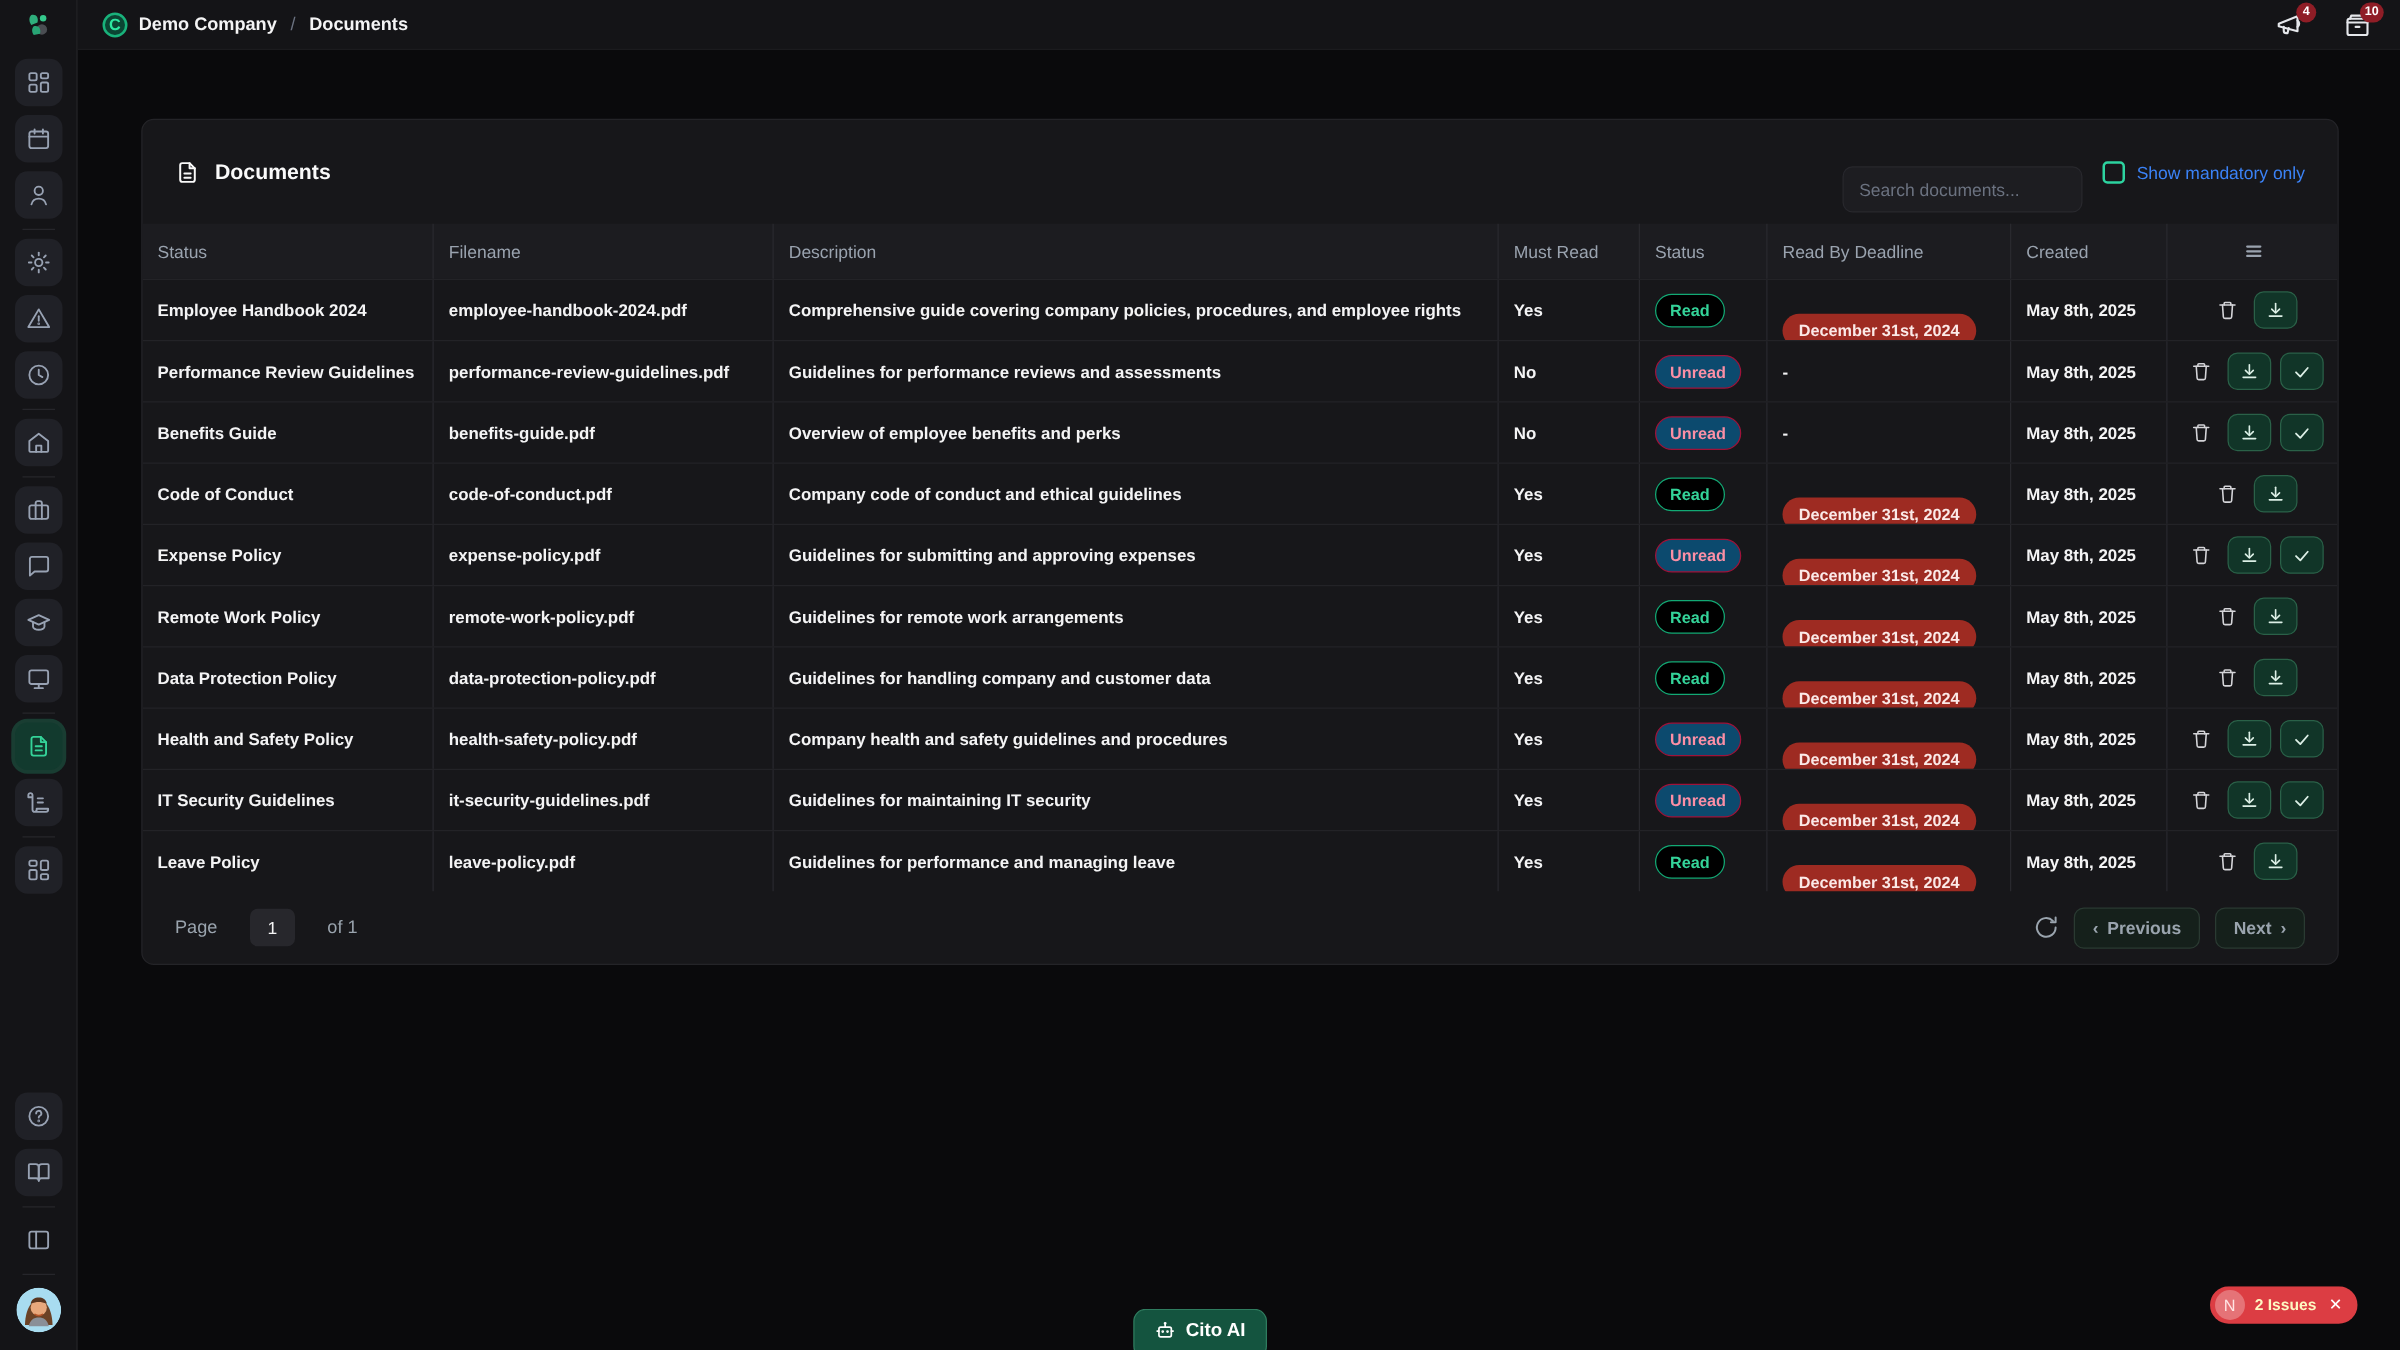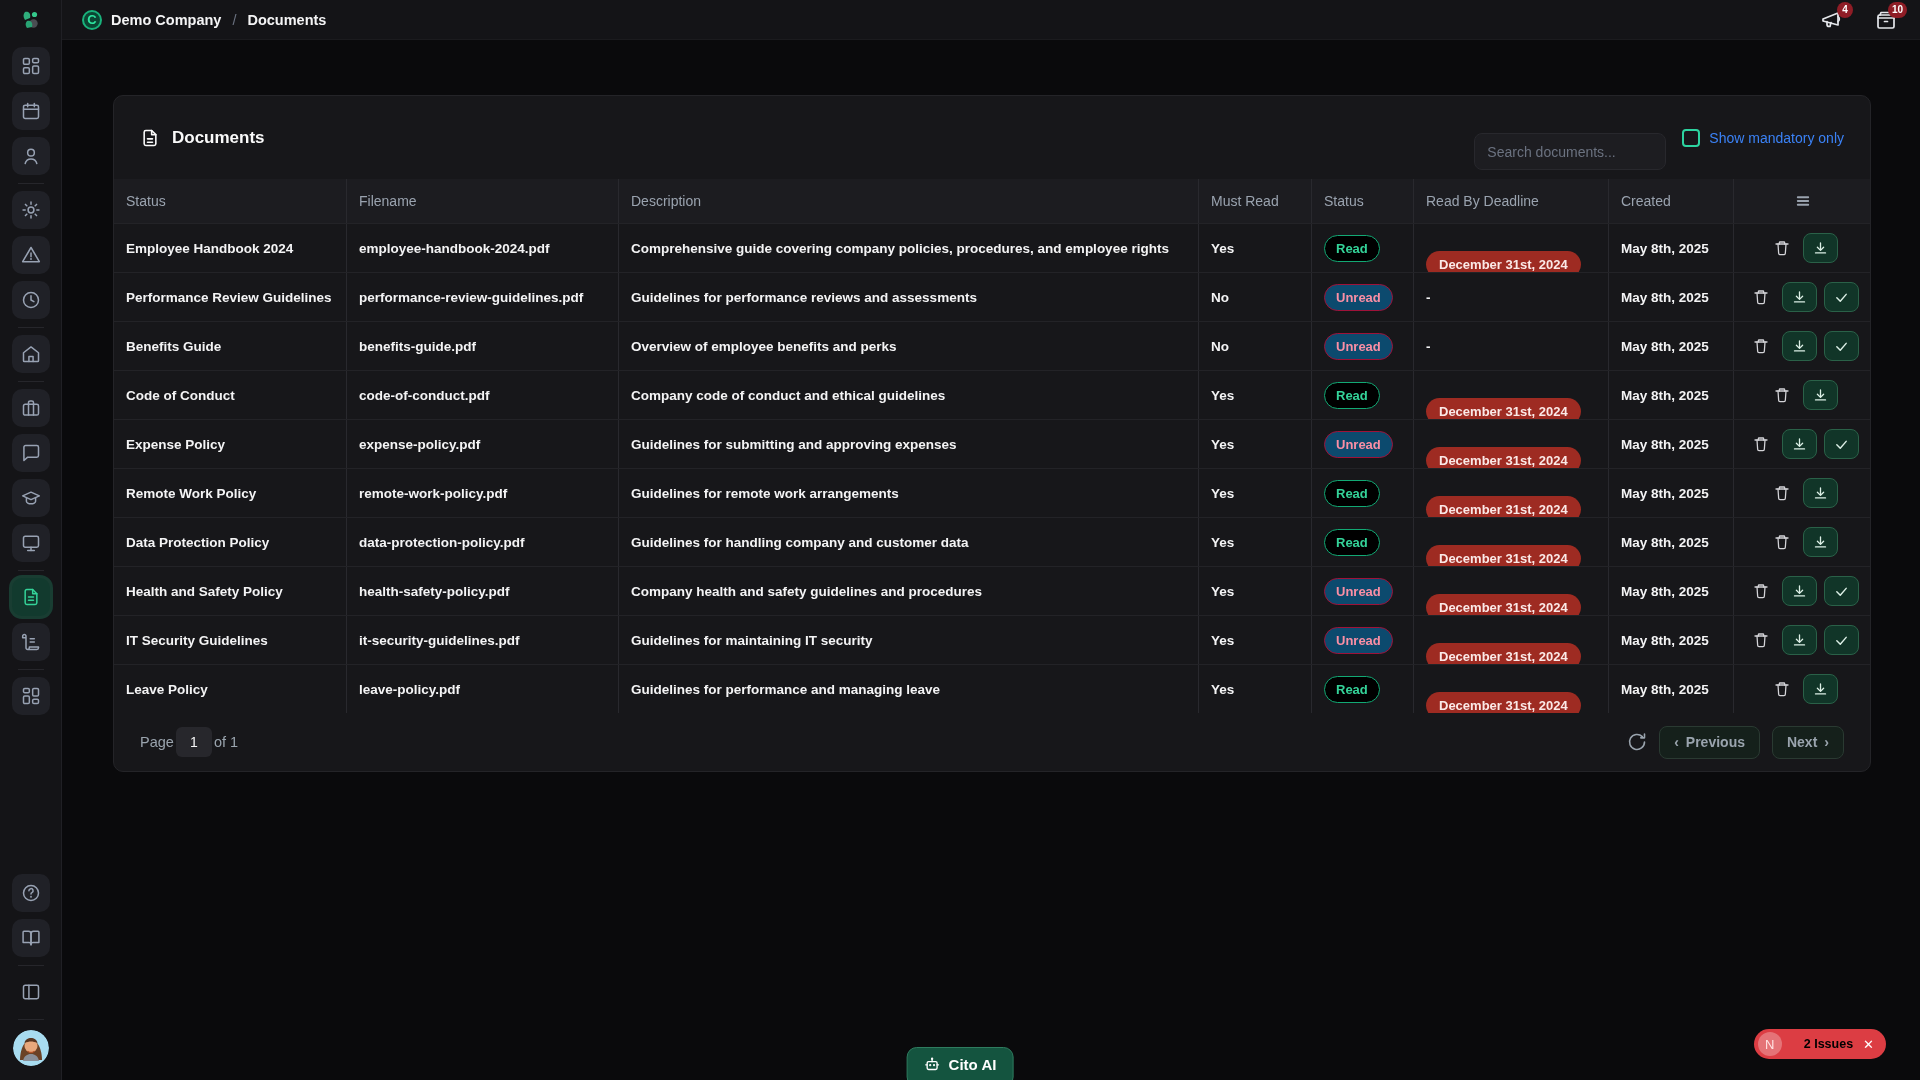--- a/index.html
+++ b/index.html
@@ -61,40 +61,40 @@
   .status-badge.read { background:#000000; border:1px solid #12a974; color:#34d399; padding:6px 11px; }
   .status-badge.unread { background:#0c4a6e; border:1px solid #9f1239; color:#fb8fa5; padding:6px 11px; }
   .deadline-badge { background:#9e2b22; color:#fbe9e7; padding:7px 13px;margin-top:32px; }
 
   .act-btn { width:35px; height:30px; border-radius:8px; background:#113528; border:1px solid #2a6148;
     color:#dcefe6; display:flex; align-items:center; justify-content:center; cursor:pointer; }
   .ghost-btn { width:28px; height:30px; background:none; border:none; color:#d4d4d8;
     display:flex; align-items:center; justify-content:center; cursor:pointer; }
 
   
-  .pager { height:58px; display:flex; align-items:center; padding:0 26px; gap:2px; }
+  .pager { height:58px; display:flex; align-items:center; padding:0 26px; gap:26px; }
   .pager .txt { color:#9aa4ae; font-size:14.5px; font-weight:500; }
   .page-input { width:36px; height:30px; background:#27272c; border:none; border-radius:6px;
     color:#f4f4f5; text-align:center; font-size:14px; font-family:inherit; outline:none; }
   .pager-right { margin-left:auto; display:flex; align-items:center; gap:12px; }
   .nav-btn { height:33px; padding:0 14px; border-radius:8px; background:#15201b; border:1px solid #2a3a32;
     color:#9aa4ae; font-size:14px; font-weight:bold; display:flex; align-items:center; gap:7px; cursor:pointer;
     font-family:inherit; }
   .refresh { color:#9aa4ae; width:20px; height:20px; cursor:pointer; }
 
   
   .cito { position:fixed; left:50%; transform:translateX(-50%); bottom:-7px; height:40px;
     background:#14543f; border:1px solid #2f7c5f; border-radius:10px; color:#fff;
     display:flex; align-items:flex-start; gap:8px; padding:8px 16px; font-size:15px; font-weight:bold;
     cursor:pointer; z-index:8; }
   .toast { position:fixed; right:34px; bottom:21px; height:30px; background:#dc3d43; border-radius:999px;
     display:flex; align-items:center; gap:8px; padding:3px 12px 3px 4px; z-index:8; cursor:pointer; }
   .toast .n { width:24px; height:24px; border-radius:50%; background:rgba(255,255,255,0.28);
     color:#ffe4e4; font-size:13px; display:flex; align-items:center; justify-content:center; }
-  .toast .t { color:#000000; font-size:12.5px; font-weight:bold;margin-left:14px; }
+  .toast .t { color:#fef9c3; font-size:12.5px; font-weight:bold; }
   .toast .x { color:#fff; font-size:13px; margin-left:2px; cursor:pointer; }
 
   svg { display:block; }
 </style>
 </head>
 <body>
 
 <div class="sidebar">
   <div class="side-logo">
     <svg width="24" height="24" viewBox="0 0 24 24">

